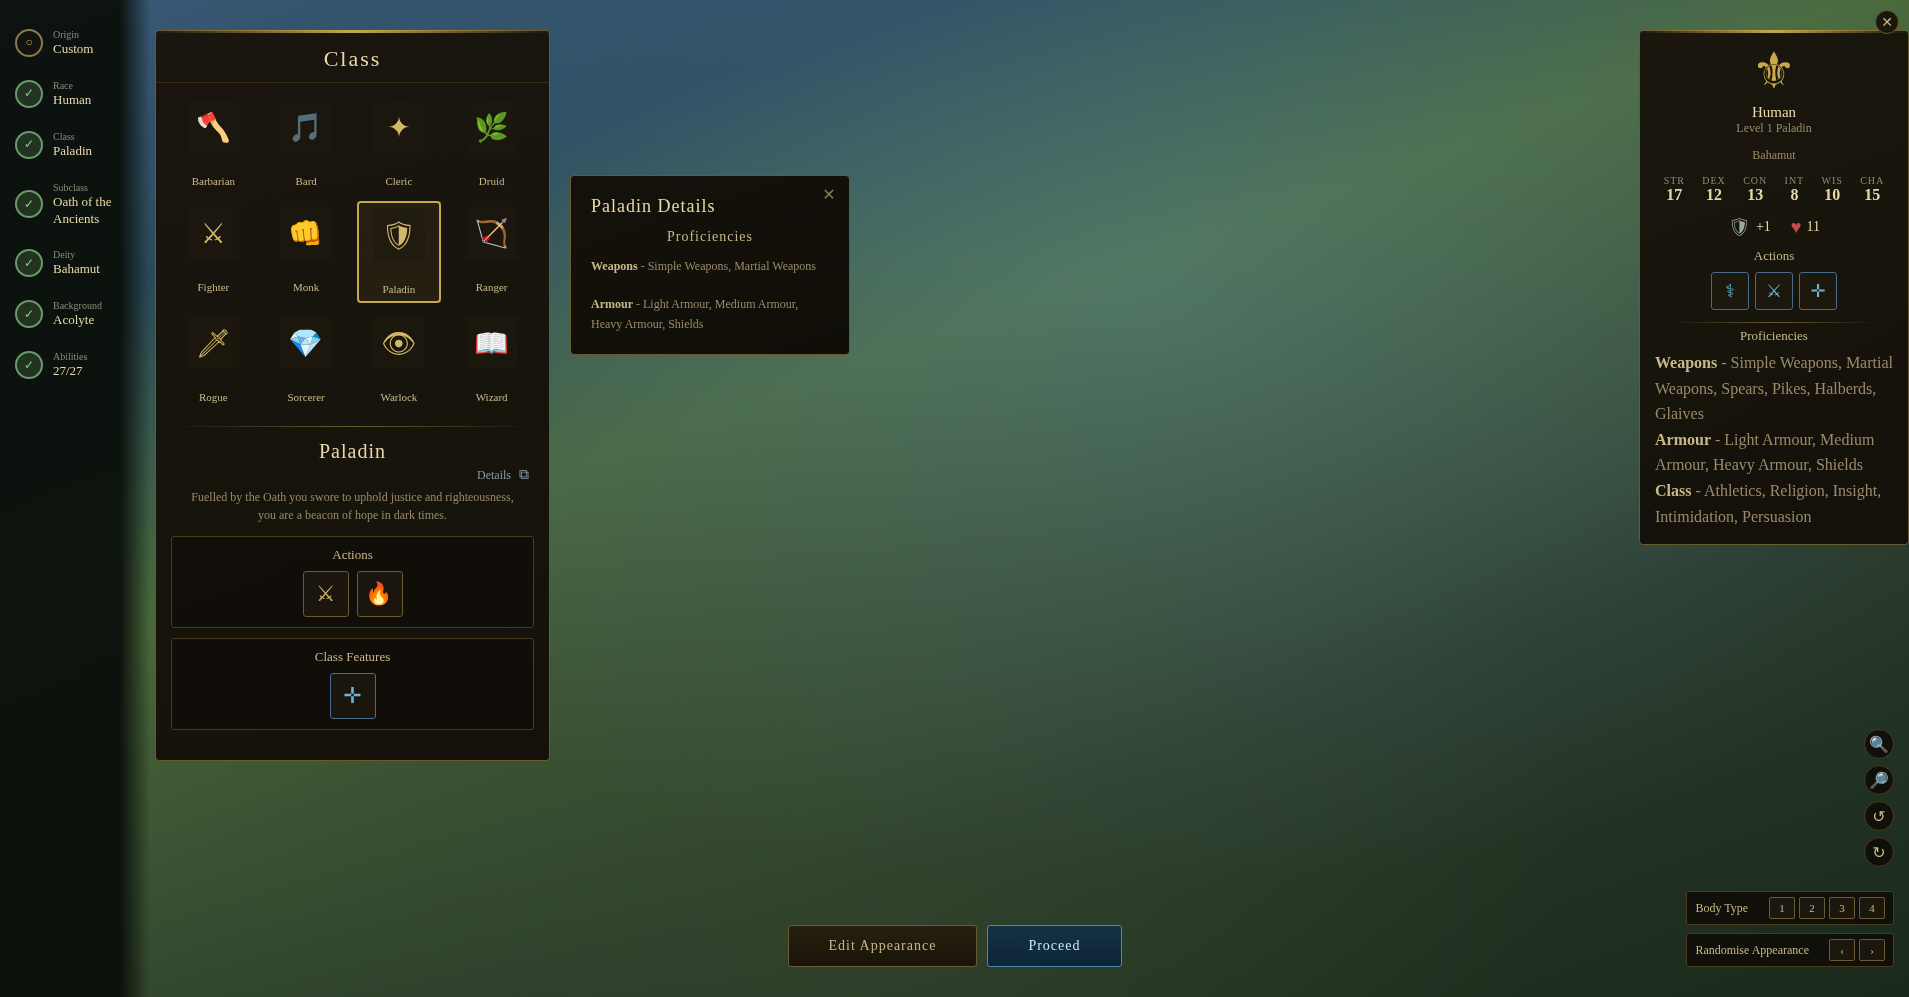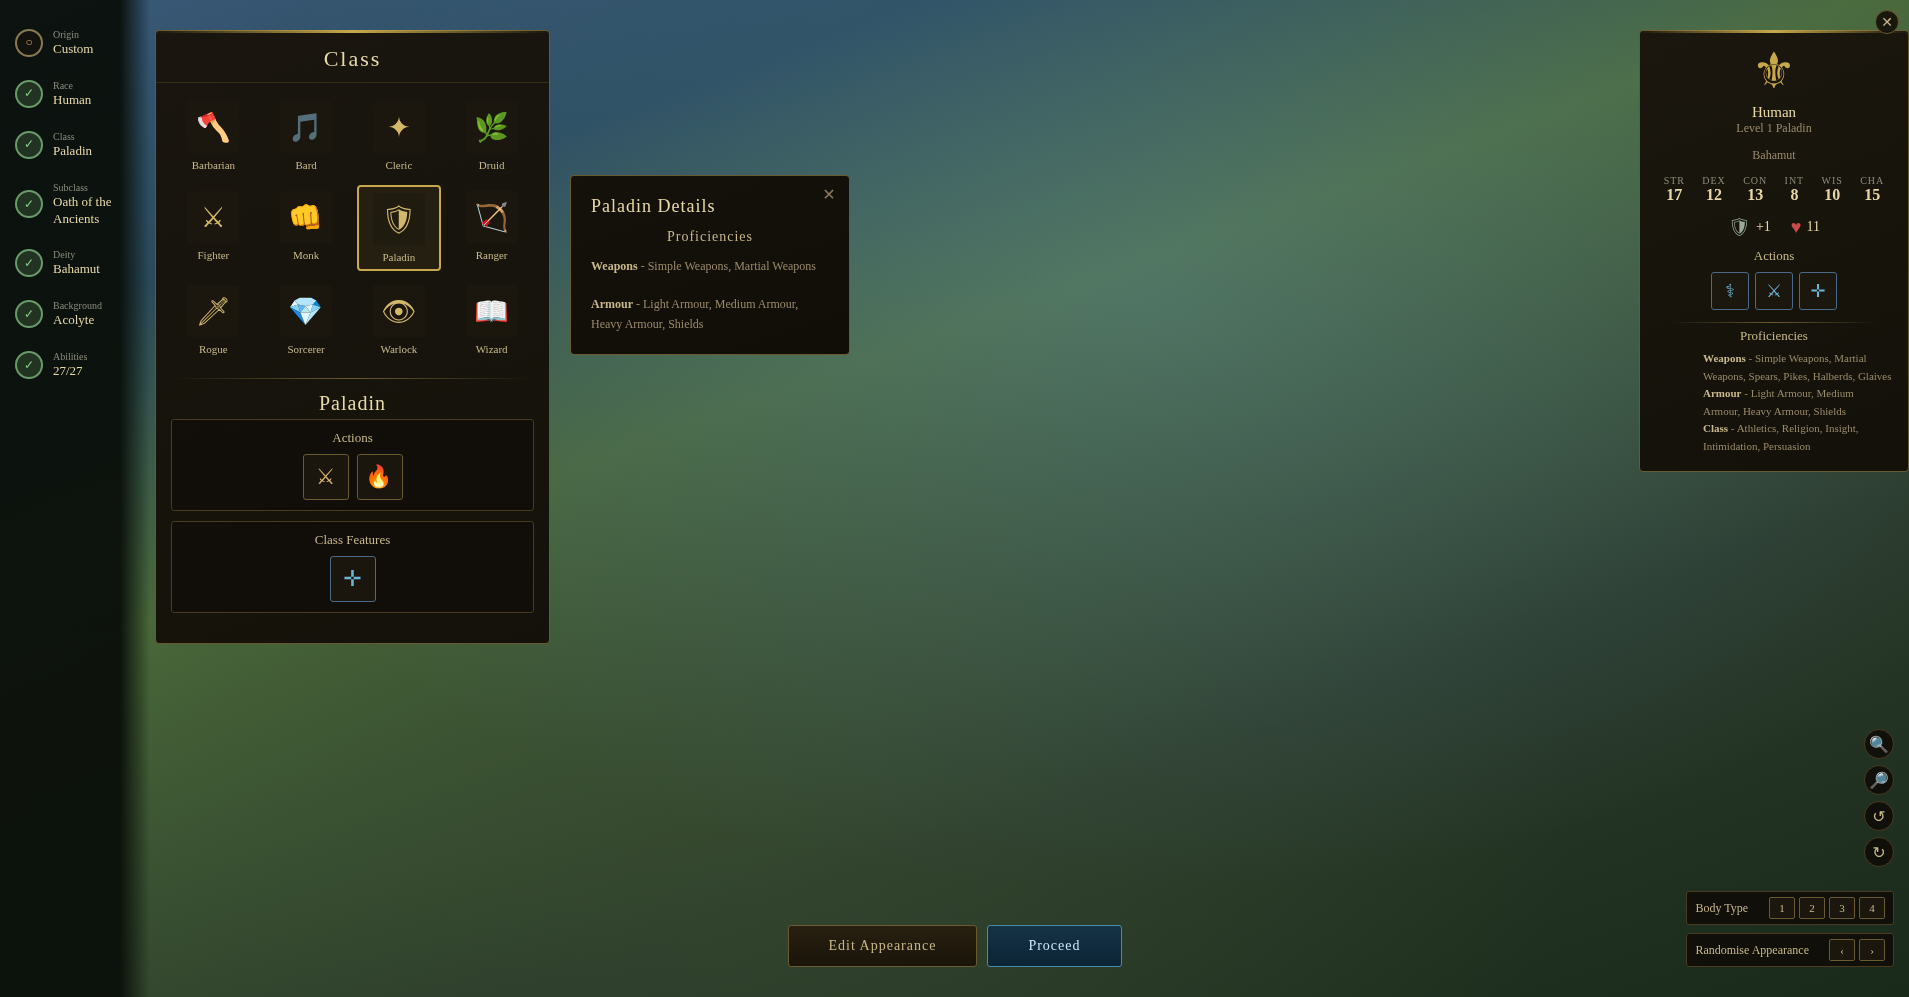--- a/index.html
+++ b/index.html
@@ -154,20 +154,21 @@
       font-size: 28px;
       color: #d4b86a;
       background: rgba(30,25,15,0.6);
       border-radius: 2px;
     }
 
     .class-label {
       color: #c8b88a;
       font-size: 11px;
       text-align: center;
+      margin-top: 16px;
     }
 
     .divider-line {
       height: 1px;
       background: linear-gradient(to right, transparent, #6a5a30, transparent);
       margin: 5px 15px;
     }
 
     .selected-class-name {
       text-align: center;
@@ -422,23 +423,22 @@
 
     .rp-proficiencies-label {
       color: #c8b88a;
       font-size: 13px;
       margin-bottom: 6px;
       text-align: center;
     }
 
     .rp-prof-text {
       color: #9a8a6a;
-      font-size: 11px;
+      font-size: 16px;
       line-height: 1.6;
-      margin-left: 48px;
     }
 
     .rp-prof-text strong {
       color: #c8b88a;
     }
 
     
     .bottom-bar {
       position: absolute;
       bottom: 30px;
@@ -711,21 +711,26 @@
     <div class="class-item">
       <div class="class-icon">📖</div>
       <span class="class-label">Wizard</span>
     </div>
   </div>
 
   <div class="divider-line"></div>
 
   <div class="selected-class-name">Paladin</div>
 
-
+  <div class="details-row">
+    <span class="details-link">Details</span>
+    <span class="copy-icon">⧉</span>
+  </div>
+
+  <div class="class-description">Fuelled by the Oath you swore to uphold justice and righteousness, you are a beacon of hope in dark times.</div>
 
   <div class="actions-section">
     <div class="section-label">Actions</div>
     <div class="action-icons">
       <div class="action-icon-btn">⚔</div>
       <div class="action-icon-btn">🔥</div>
     </div>
   </div>
 
   <div class="features-section">

